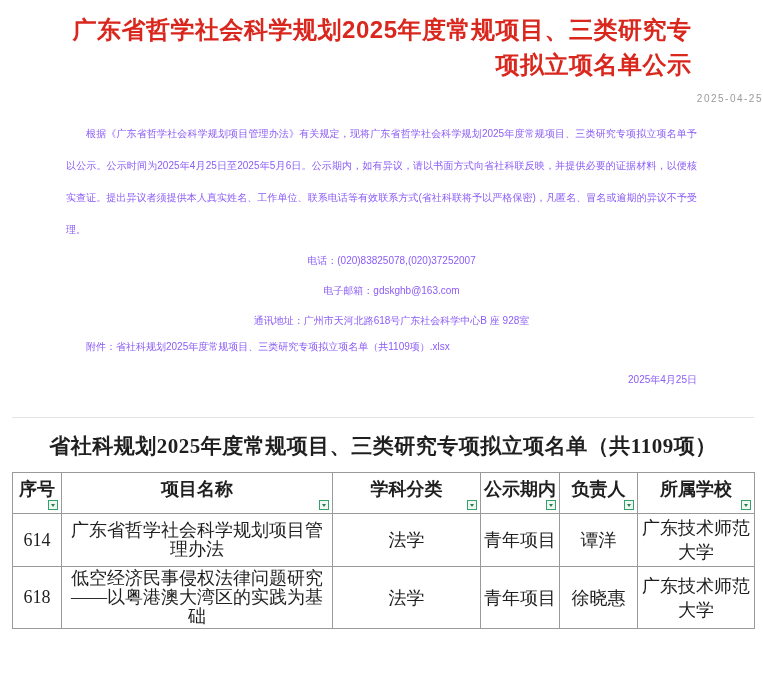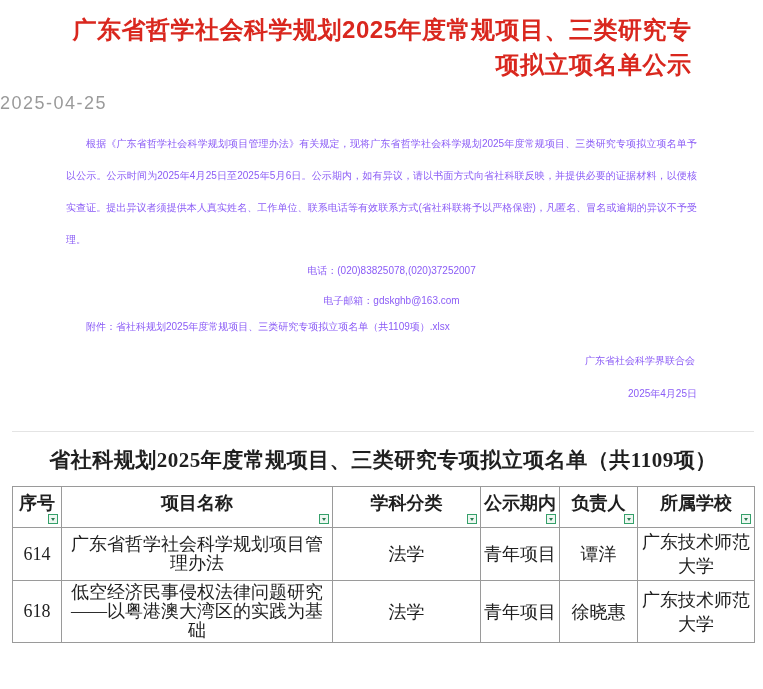--- a/index.html
+++ b/index.html
@@ -17,23 +17,23 @@
     margin: 0 auto;
     text-align: right;
     color: #d9271e;
     font-size: 24px;
     font-weight: 700;
     line-height: 35px;
     letter-spacing: 0.5px;
   }
   .pub-date {
     margin-top: 11px;
-    text-align: left;
+    text-align: right;
     color: #9a9a9a;
-    font-size: 18px;
+    font-size: 10px;
     letter-spacing: 1.5px;
   }
 
   .body-block {
     margin: 14px 66px 0 66px;
     color: #8b5cf6;
     font-size: 10px;
   }
   .para {
     text-indent: 2em;
@@ -133,24 +133,24 @@
 
   <h1 class="page-title">广东省哲学社会科学规划2025年度常规项目、三类研究专项拟立项名单公示</h1>
 
   <div class="pub-date">2025-04-25</div>
 
   <div class="body-block">
     <p class="para">根据《广东省哲学社会科学规划项目管理办法》有关规定，现将广东省哲学社会科学规划2025年度常规项目、三类研究专项拟立项名单予以公示。公示时间为2025年4月25日至2025年5月6日。公示期内，如有异议，请以书面方式向省社科联反映，并提供必要的证据材料，以便核实查证。提出异议者须提供本人真实姓名、工作单位、联系电话等有效联系方式(省社科联将予以严格保密)，凡匿名、冒名或逾期的异议不予受理。</p>
 
     <p class="contact-line">电话：(020)83825078,(020)37252007</p>
     <p class="contact-line">电子邮箱：gdskghb@163.com</p>
+    <p class="contact-line">通讯地址：广州市天河北路618号广东社会科学中心B 座 928室</p>
 
     <p class="attachment-line">附件：省社科规划2025年度常规项目、三类研究专项拟立项名单（共1109项）.xlsx</p>
 
-    <p class="sign-line">广东省社会科学界联合会</p>
     <p class="sign-date-line">2025年4月25日</p>
   </div>
 
   <div class="sheet">
     <div class="sheet-title">省社科规划2025年度常规项目、三类研究专项拟立项名单（共1109项）</div>
 
     <table class="grid">
       <colgroup>
         <col style="width:49px">
         <col style="width:271px">

